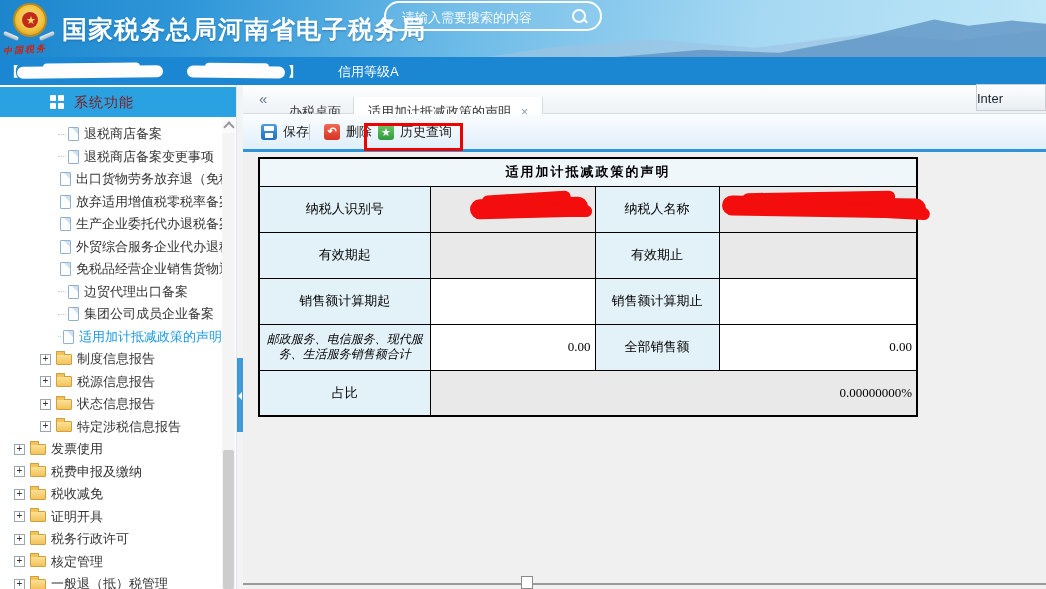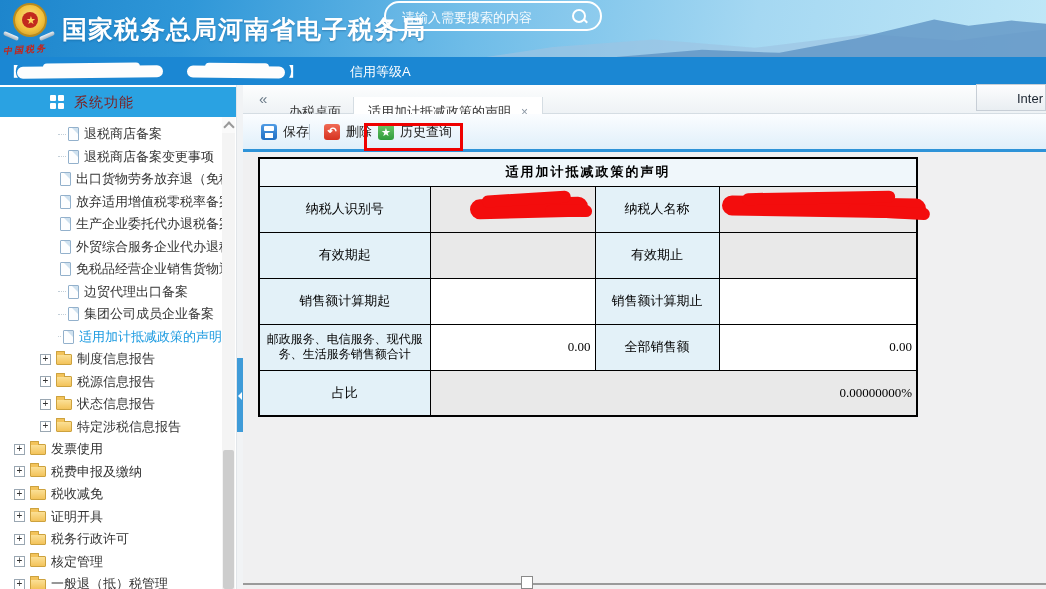--- a/index.html
+++ b/index.html
@@ -36,21 +36,21 @@
 
   
   .userbar{position:absolute;left:0;top:57px;width:1046px;height:28px;background:#1b87d3;color:#fff;font-size:13px;}
   .ub-bracket{position:absolute;top:6px;font-weight:bold;}
   .ub-open{left:6px;}
   .ub-close{left:288px;}
   .wblob{position:absolute;background:#fdfdfd;border-radius:8px;}
   .wblob::after{content:"";position:absolute;background:#fdfdfd;border-radius:8px;left:18%;top:-3px;width:66%;height:8px;}
   .wb1{left:17px;top:9px;width:146px;height:12px;transform:rotate(-.6deg);}
   .wb2{left:187px;top:9px;width:98px;height:12px;transform:rotate(.6deg);}
-  .ub-credit{position:absolute;left:350px;top:6px;}
+  .ub-credit{position:absolute;left:338px;top:6px;}
 
   
   .sidebar{position:absolute;left:0;top:85px;width:236px;height:504px;background:#fff;overflow:hidden;}
   .sb-header{position:absolute;left:0;top:2px;width:236px;height:30px;background:#2aa2e2;color:#7f1d1d;}
   .grid-icon{position:absolute;left:50px;top:8px;width:14px;height:14px;}
   .grid-icon i{position:absolute;width:6px;height:6px;background:#fff;border-radius:1px;}
   .grid-icon i:nth-child(1){left:0;top:0;}.grid-icon i:nth-child(2){right:0;top:0;}
   .grid-icon i:nth-child(3){left:0;bottom:0;}.grid-icon i:nth-child(4){right:0;bottom:0;}
   .sb-title{position:absolute;left:74px;top:7px;font-size:14px;letter-spacing:1px;}
   .tree{position:absolute;left:0;top:32px;width:222px;height:472px;margin:0;padding:6px 0 0 0;list-style:none;overflow:hidden;}
@@ -81,21 +81,21 @@
   .content{position:absolute;left:243px;top:85px;width:803px;height:504px;background:#f0f0f1;}
   .tabbar{position:absolute;left:0;top:0;width:803px;height:29px;background:linear-gradient(#fdfefe,#eef2f5);
     border-bottom:1px solid #d5dde3;box-sizing:border-box;}
   .tab-collapse{position:absolute;left:16px;top:5px;color:#6b7a88;font-size:15px;cursor:pointer;}
   .tab{position:absolute;top:12px;height:29px;line-height:29px;font-size:13px;color:#333;padding:0 14px;cursor:pointer;}
   .tab.inactive{left:32px;}
   .tab.active{left:110px;background:#fff;border-left:1px solid #d5dde3;border-right:1px solid #d5dde3;}
   .tab-close{margin-left:10px;color:#8b98a5;font-size:12px;cursor:pointer;}
   .inter-box{position:absolute;right:0;top:-1px;width:70px;height:27px;line-height:27px;
     background:linear-gradient(#fdfdfe,#e9eef2);border:1px solid #c7ced6;box-sizing:border-box;
-    font-size:13px;color:#1a2430;padding-right:2px;text-align:right;overflow:hidden;}
+    font-size:13px;color:#1a2430;padding-right:2px;overflow:hidden;}
 
   .toolbar{position:absolute;left:0;top:29px;width:803px;height:38px;box-sizing:border-box;
     background:linear-gradient(#fbfdff,#e0effa);border-bottom:3px solid #2e93d8;}
   .tbtn{position:absolute;top:7px;height:22px;display:flex;align-items:center;font-size:13px;color:#222;cursor:pointer;}
   .tbtn .lab{margin-left:6px;}
   .tb-save{left:18px;}
   .tb-del{left:81px;}
   .tb-hist{left:135px;}
   .ticon16{width:16px;height:16px;border-radius:3px;position:relative;flex:none;}
   .ic-save{background:linear-gradient(#4f9be4,#1f6fc4);}
@@ -106,21 +106,21 @@
   .tb-sep{position:absolute;left:66px;top:10px;width:1px;height:16px;background:#b9c7d3;}
   .annot-box{position:absolute;left:121px;top:9px;width:99px;height:28px;border:3px solid #ef0000;box-sizing:border-box;}
 
   
   .workarea{position:absolute;left:0;top:67px;width:803px;height:437px;background:#f0f0f1;}
   table.decl{position:absolute;left:15px;top:5px;border-collapse:collapse;table-layout:fixed;
     font-family:"Liberation Serif",serif;border:2px solid #000;background:#fff;}
   table.decl td{border:1px solid #000;font-size:13px;color:#000;padding:0 4px;box-sizing:border-box;overflow:hidden;}
   .t-title{height:28px;text-align:center;font-weight:bold;font-size:17px;letter-spacing:2px;background:#f0f7fb;}
   td.lbl{background:#e3f1f8;text-align:center;height:46px;}
-  td.lbl.small{font-size:12px;line-height:1.25;padding:2px 2px;}
+  td.lbl.small{font-size:12px;line-height:1.25;padding:2px 2px;font-style:italic;}
   td.gray{background:#e9e9e9;}
   td.white{background:#fff;}
   td.num{text-align:right;padding-right:6px;font-size:13px;}
   td.selcell{padding:0;position:relative;background:#fff;}
   .select{position:absolute;left:1px;top:1px;right:1px;bottom:1px;background:#fff;border:1px solid #4a4a4a;
     box-shadow:2px 2px 0 rgba(60,60,60,.45);cursor:pointer;}
   .sel-btn{position:absolute;right:0;top:0;bottom:0;width:17px;background:linear-gradient(#fafafa,#dcdcdc);
     border-left:1px solid #8a8a8a;}
   .sel-btn::after{content:"";position:absolute;left:4px;top:45%;border:4px solid transparent;border-top:5px solid #222;}
   .scribble{position:absolute;background:#f30d0d;border-radius:12px;}

